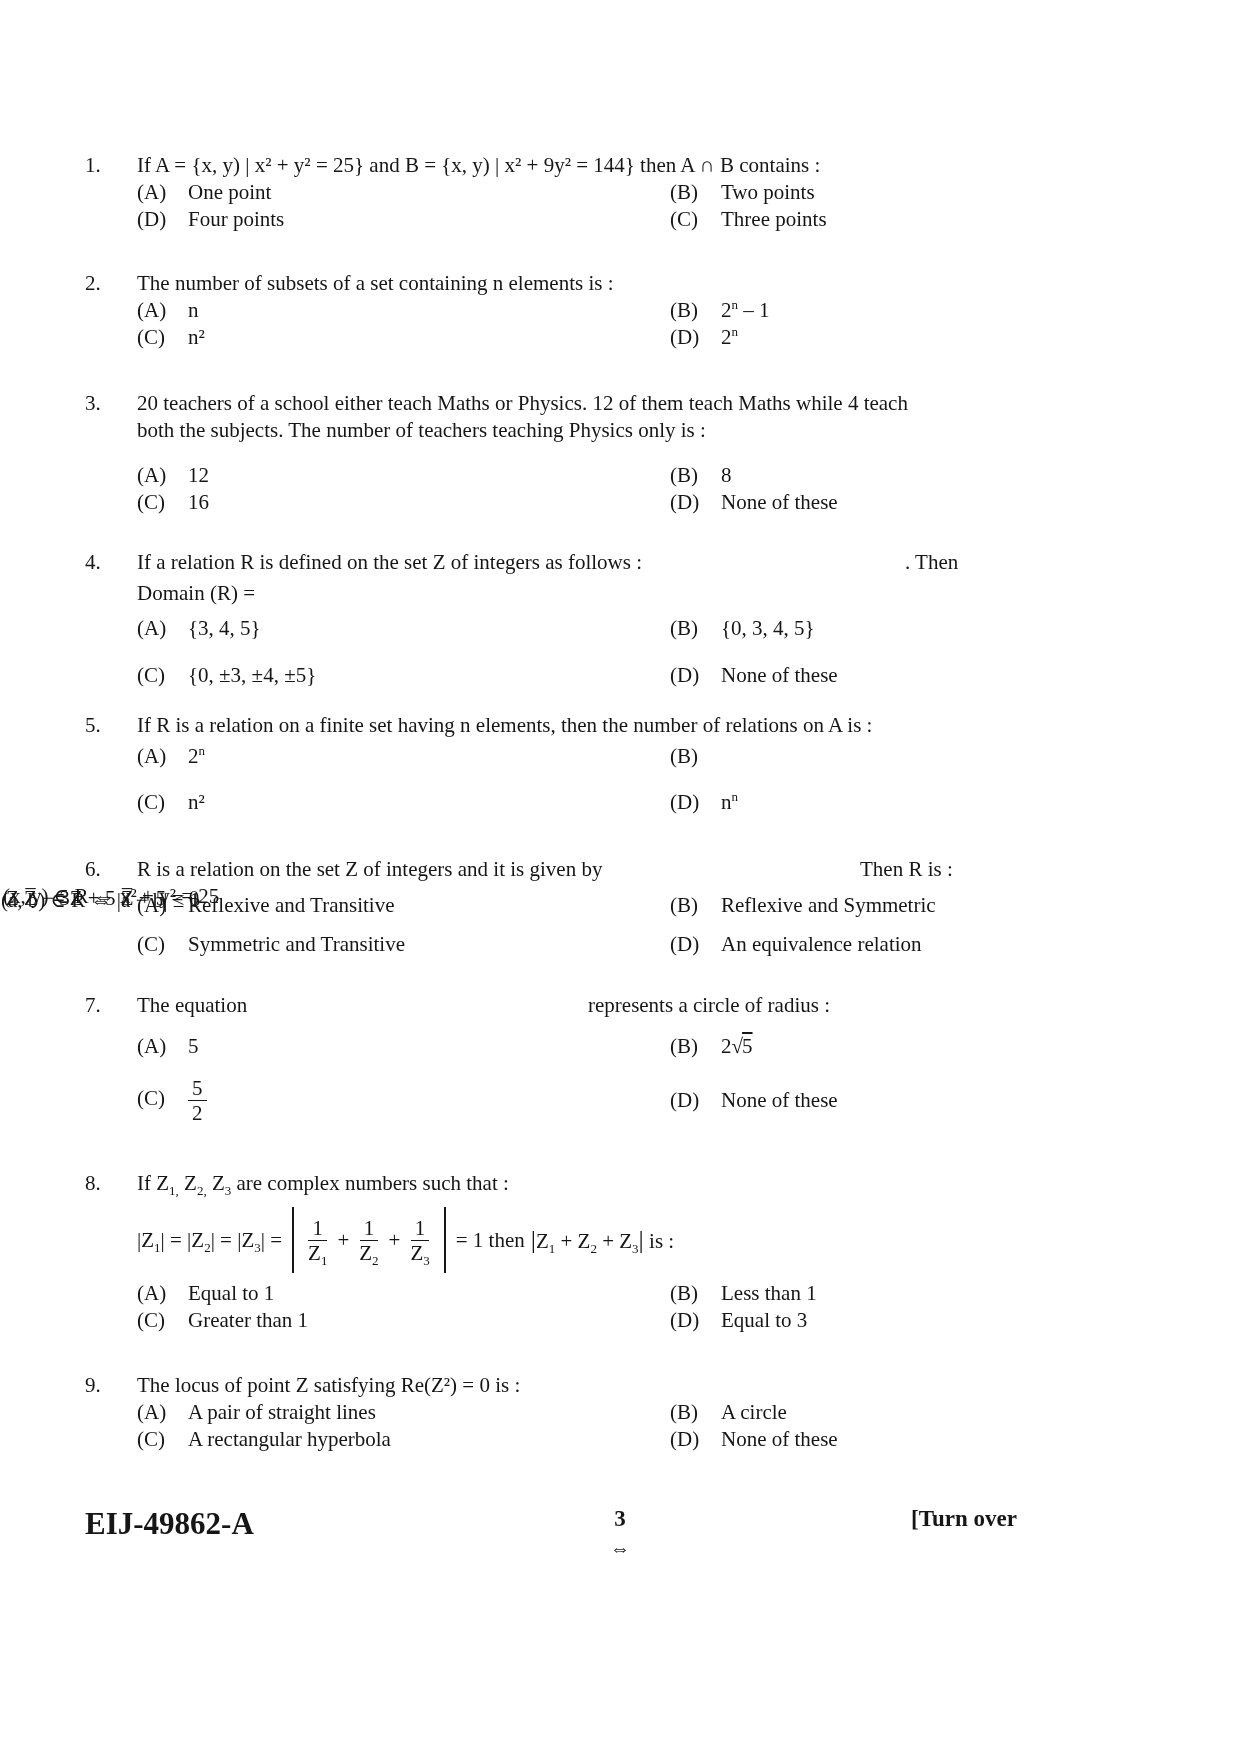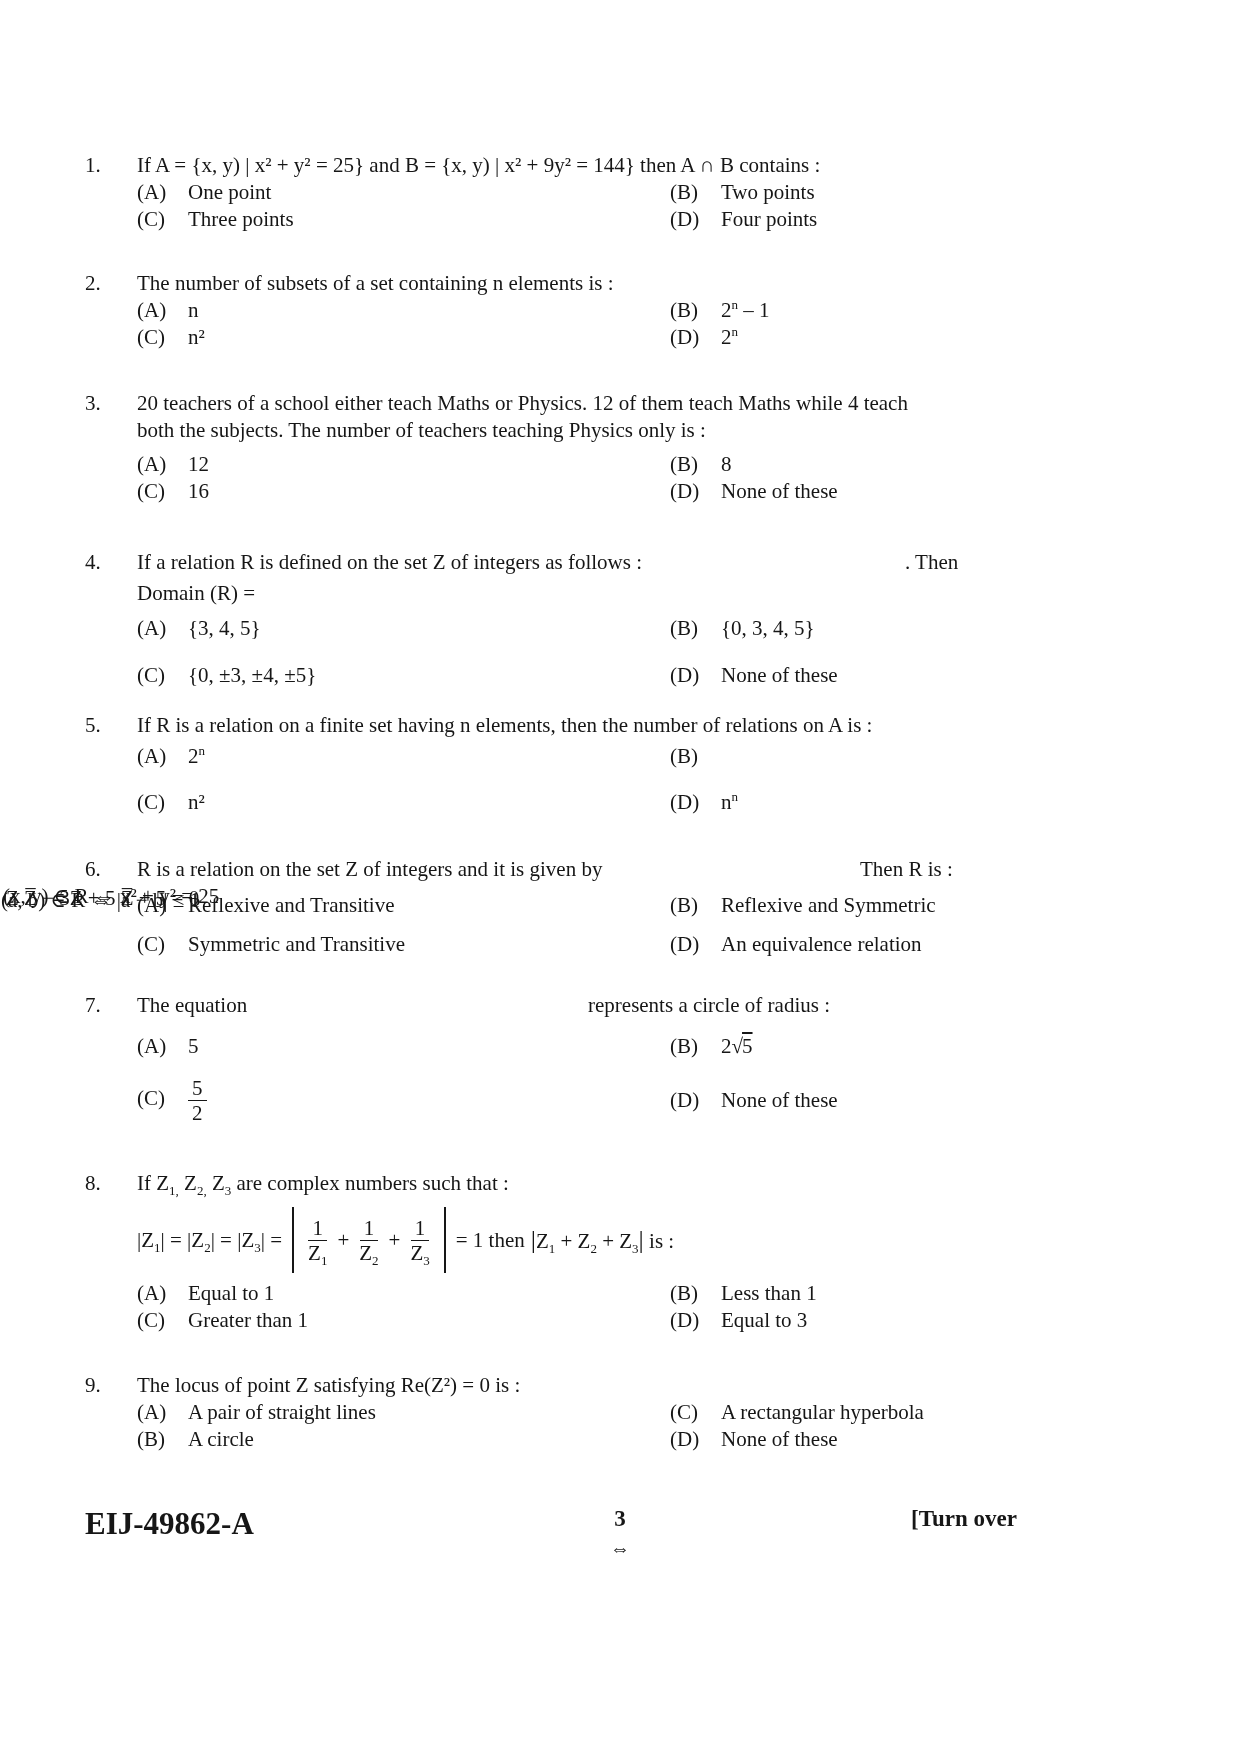--- a/index.html
+++ b/index.html
@@ -39,22 +39,22 @@
 
 <div class="page">
 
   <div class="q" style="top:152px">
     <span class="qnum">1.</span>
     <div class="qbody">
       <div class="qtext">If A = {x, y) | x² + y² = 25} and B = {x, y) | x² + 9y² = 144} then A ∩ B contains :</div>
       <div class="opts">
         <div class="opt"><span class="olab">(A)</span><span>One point</span></div>
         <div class="opt"><span class="olab">(B)</span><span>Two points</span></div>
+        <div class="opt"><span class="olab">(D)</span><span>Four points</span></div>
         <div class="opt"><span class="olab">(C)</span><span>Three points</span></div>
-        <div class="opt"><span class="olab">(D)</span><span>Four points</span></div>
       </div>
     </div>
   </div>
 
   <div class="q" style="top:270px">
     <span class="qnum">2.</span>
     <div class="qbody">
       <div class="qtext">The number of subsets of a set containing n elements is :</div>
       <div class="opts">
         <div class="opt"><span class="olab">(A)</span><span>n</span></div>
@@ -63,21 +63,21 @@
         <div class="opt"><span class="olab">(D)</span><span>2</span><sup>n</sup></div>
       </div>
     </div>
   </div>
 
   <div class="q" style="top:390px">
     <span class="qnum">3.</span>
     <div class="qbody">
       <div class="qtext">20 teachers of a school either teach Maths or Physics. 12 of them teach Maths while 4 teach</div>
       <div class="qtext">both the subjects. The number of teachers teaching Physics only is :</div>
-      <div class="opts" style="margin-top:7px">
+      <div class="opts" style="margin-top:18px">
         <div class="opt"><span class="olab">(A)</span><span>12</span></div>
         <div class="opt"><span class="olab">(B)</span><span>8</span></div>
         <div class="opt"><span class="olab">(C)</span><span>16</span></div>
         <div class="opt"><span class="olab">(D)</span><span>None of these</span></div>
       </div>
     </div>
   </div>
 
   <div class="q" style="top:549px">
     <span class="qnum">4.</span>
@@ -187,22 +187,22 @@
       </div>
     </div>
   </div>
 
   <div class="q" style="top:1372px">
     <span class="qnum">9.</span>
     <div class="qbody">
       <div class="qtext">The locus of point Z satisfying Re(Z²) = 0 is :</div>
       <div class="opts">
         <div class="opt"><span class="olab">(A)</span><span>A pair of straight lines</span></div>
+        <div class="opt"><span class="olab">(B)</span><span>A circle</span></div>
         <div class="opt"><span class="olab">(C)</span><span>A rectangular hyperbola</span></div>
-        <div class="opt"><span class="olab">(B)</span><span>A circle</span></div>
         <div class="opt"><span class="olab">(D)</span><span>None of these</span></div>
       </div>
     </div>
   </div>
 
   <div>
     <span class="footer-code">EIJ-49862-A</span>
     <span class="footer-page">3</span>
     <span class="footer-arrow">⇔</span>
     <span class="footer-turn">[Turn over</span>

